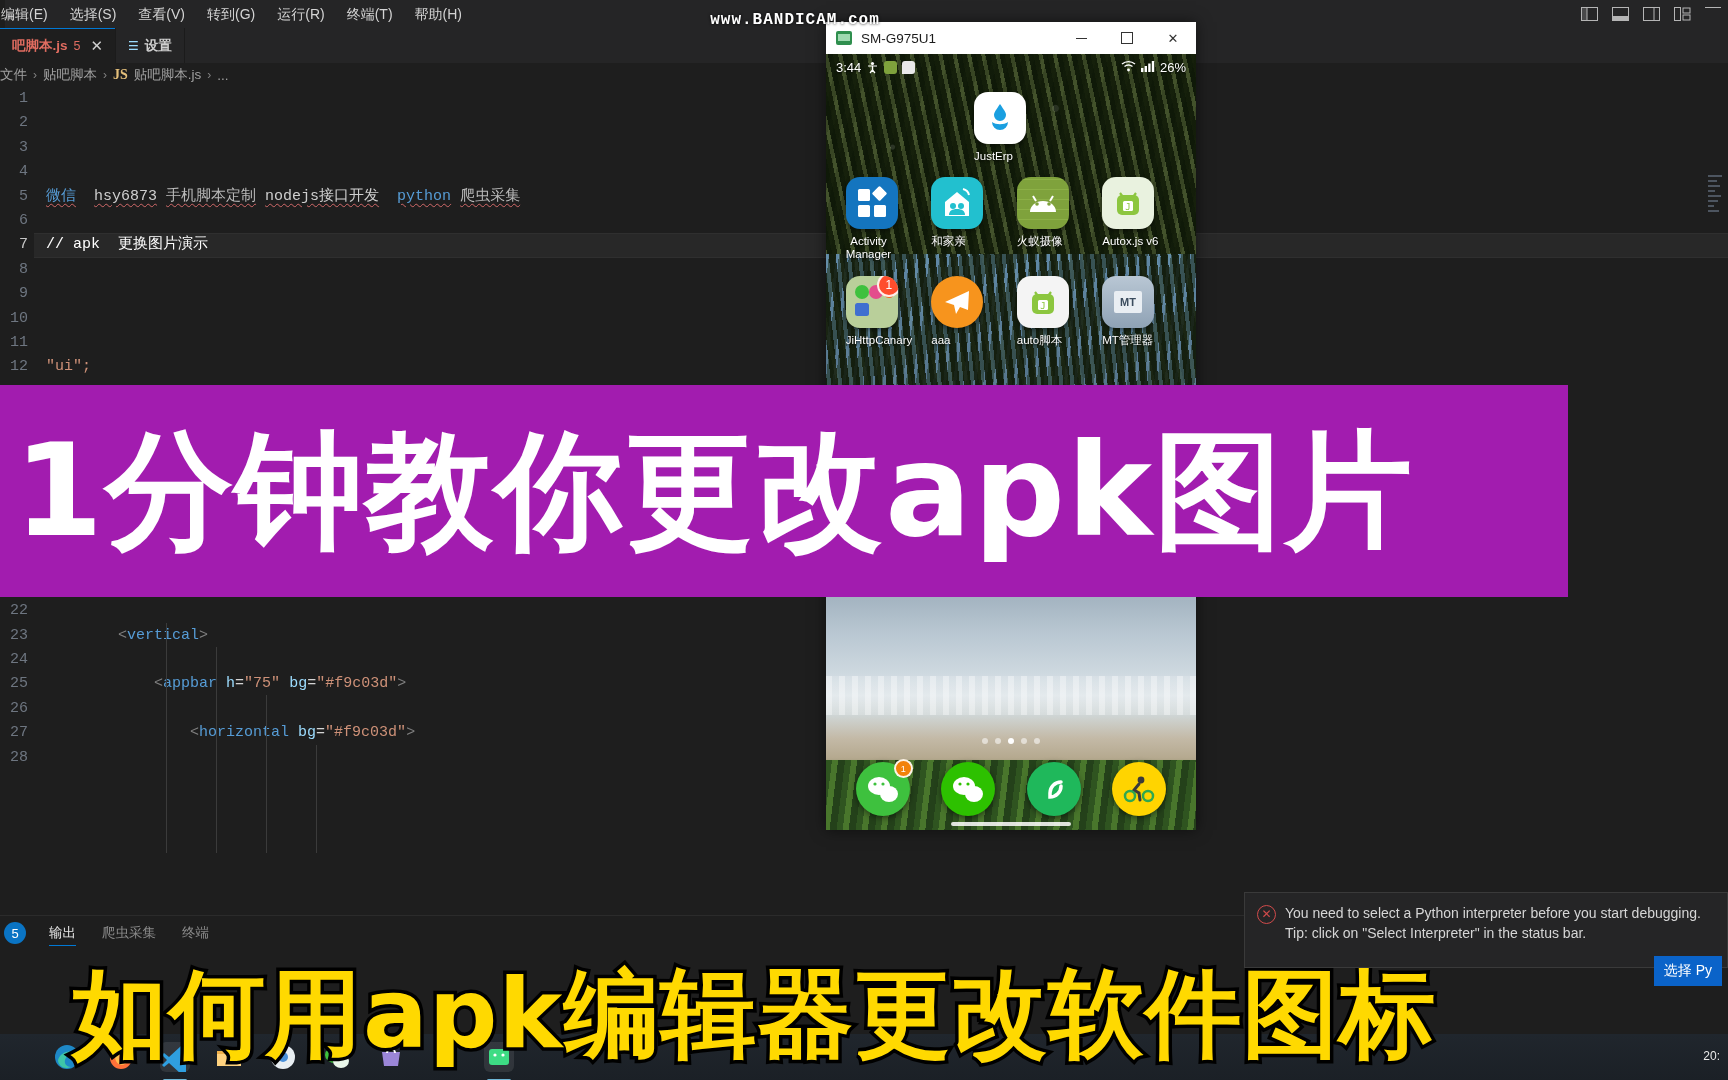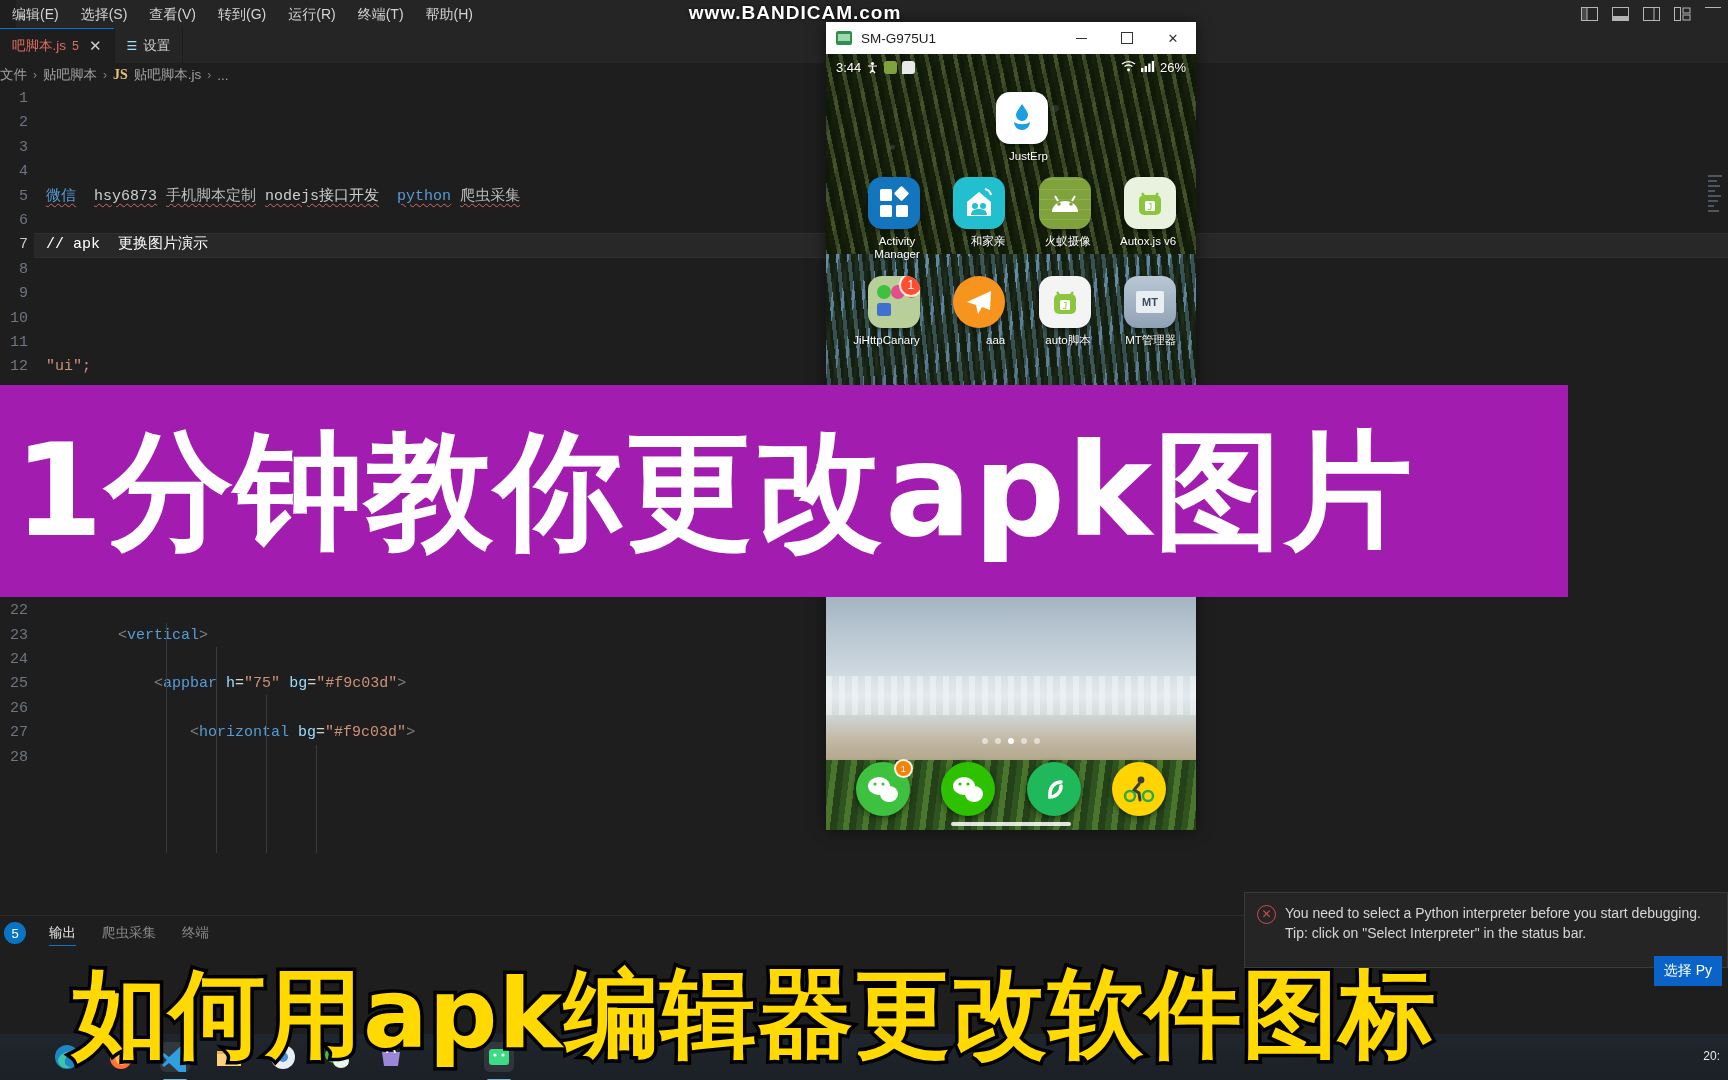--- a/index.html
+++ b/index.html
@@ -3,35 +3,35 @@
 <meta charset="utf-8">
 <style>
   html,body{margin:0;padding:0;background:#1e1e1e;}
   body{width:1728px;height:1080px;overflow:hidden;position:relative;
        font-family:"Liberation Sans","DejaVu Sans",sans-serif;
        -webkit-font-smoothing:antialiased;}
 
   
   #vscode{position:absolute;inset:0;background:#1e1e1e;color:#cccccc;}
 
-  .menubar{position:absolute;top:0;left:16px;right:0;height:28px;background:#252526;
+  .menubar{position:absolute;top:0;left:5px;right:0;height:28px;background:#252526;
            display:flex;align-items:center;font-size:14px;color:#d4d4d4;}
   .menubar .mi{padding:0 11px;line-height:28px;white-space:nowrap;}
   .menubar .mi:first-child{padding-left:0;margin-left:-4px;}
   .win-icons{position:absolute;right:6px;top:0;height:28px;display:flex;align-items:center;gap:14px;}
   .win-icons .g{width:17px;height:14px;display:inline-block;position:relative;opacity:.85;}
   .win-icons .g svg{display:block;}
   .win-icons .dash{width:16px;height:1px;background:#cfcfcf;display:block;}
 
   .tabsbar{position:absolute;top:28px;left:0;right:0;height:35px;background:#252526;display:flex;}
   .tab{display:flex;align-items:center;gap:6px;padding:0 12px;height:35px;font-size:13.5px;
        background:#252526;color:#9b9b9b;border-right:1px solid #1b1b1b;position:relative;}
   .tab.active{background:#1e1e1e;color:#ffffff;}
   .tab.active:before{content:"";position:absolute;left:0;right:0;top:0;height:1px;background:#0078d4;}
-  .tab .tname{color:#e06c60;}
+  .tab .tname{color:#e06c60;font-weight:bold;}
   .tab .tname.plain{color:#cfcfcf;}
   .tab .tnum{color:#e06c60;font-size:12.5px;}
   .tab .tclose{color:#cfcfcf;font-size:15px;line-height:1;margin-left:4px;}
   .tab .tico{font-size:12px;color:#9cdcfe;}
 
   .breadcrumb{position:absolute;top:63px;left:0;right:0;height:24px;background:#1e1e1e;
               display:flex;align-items:center;font-size:13.5px;color:#a0a0a0;gap:6px;padding-left:0;}
   .breadcrumb .sep{color:#808080;font-size:12px;}
   .breadcrumb .jsico{color:#e5c07b;font-weight:bold;font-size:14px;font-family:Liberation Serif, serif;}
 
@@ -120,21 +120,21 @@
         background:repeating-linear-gradient(97deg,#2f5420 0 6px,#49762c 6px 12px, #24411a 12px 19px);}
 
   .statusline{position:absolute;left:0;right:0;top:0;height:26px;display:flex;align-items:center;
               color:#fff;font-size:13px;padding:0 10px;text-shadow:0 1px 2px rgba(0,0,0,.8);}
   .statusline .sl-left{display:flex;align-items:center;gap:5px;}
   .statusline .sl-right{margin-left:auto;display:flex;align-items:center;gap:5px;font-size:13px;}
   .mini{width:13px;height:13px;border-radius:3px;display:inline-block;}
 
   .appgrid{position:absolute;left:0;right:0;top:38px;padding:0 14px;}
   .arow{display:flex;justify-content:space-around;margin-bottom:14px;}
-  .app{width:74px;display:flex;flex-direction:column;align-items:flex-end;}
+  .app{width:74px;display:flex;flex-direction:column;align-items:flex-start;}
   .icon{width:52px;height:52px;border-radius:14px;display:flex;align-items:center;justify-content:center;
         box-shadow:0 2px 5px rgba(0,0,0,.45);position:relative;overflow:hidden;}
   .alabel{margin-top:6px;font-size:11.5px;color:#fff;text-align:center;line-height:1.15;
           text-shadow:0 1px 3px rgba(0,0,0,.9);white-space:pre-line;}
 
   .icon.white{background:#fff;} .icon.blue{background:#1475bf;}
   .icon.teal{background:#22c0cf;} .icon.green-grid{background:#7fa23c;}
   .icon.lightgreen{background:#e9f2df;} .icon.folder{background:#b9cf9a;}
   .icon.orange{background:#f7941d;} .icon.white2{background:#f4f4f4;}
   .icon.mt{background:#cfd8e3;}
@@ -148,23 +148,23 @@
            border-radius:2px;background:rgba(255,255,255,.85);}
   .pagedots{position:absolute;left:50%;transform:translateX(-50%);bottom:86px;display:flex;gap:7px;}
   .pagedots i{width:6px;height:6px;border-radius:50%;background:rgba(255,255,255,.55);}
   .pagedots i.on{background:#fff;}
 
   .nbadge{position:absolute;top:-3px;right:-3px;width:20px;height:20px;border-radius:50%;background:#ff4d2d;
           color:#fff;font-size:12px;display:flex;align-items:center;justify-content:center;
           border:2px solid rgba(255,255,255,.9);}
 
   
-  #bandicam{position:absolute;left:630px;top:0;width:330px;height:26px;
+  #bandicam{position:absolute;left:630px;top:7px;width:330px;height:26px;
             display:flex;align-items:center;justify-content:center;
-            font-family:Liberation Sans, sans-serif;font-weight:bold;font-size:19px;
+            font-family:Liberation Mono, monospace;font-weight:bold;font-size:16px;
             letter-spacing:1px;color:#ffffff;text-shadow:0 0 3px #000;}
 
   
   #banner-top{position:absolute;left:0;top:385px;width:1568px;height:212px;
               background:#a21caf;display:flex;align-items:center;}
   #banner-top .btxt{color:#ffffff;font-size:128px;font-weight:bold;line-height:1;
                     font-family:"DejaVu Sans",sans-serif;letter-spacing:2px;padding-left:14px;
                     white-space:nowrap;}
 
   #banner-bottom{position:absolute;left:12px;bottom:6px;width:1545px;height:120px;

